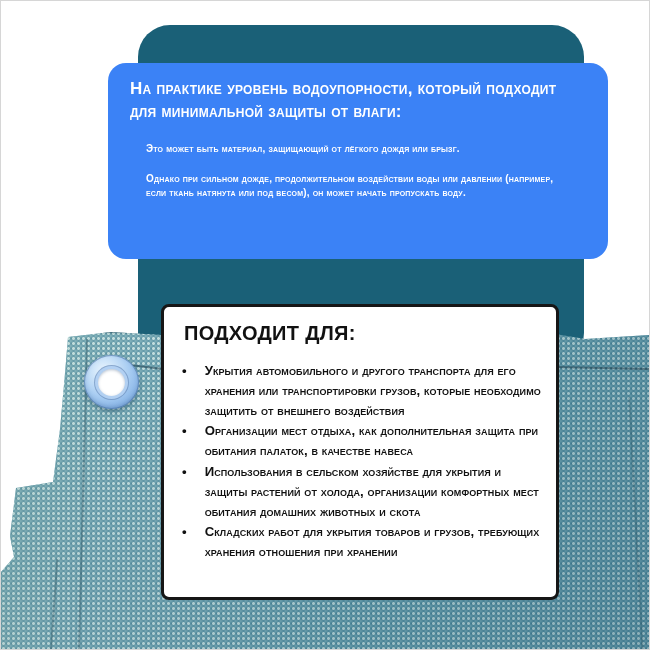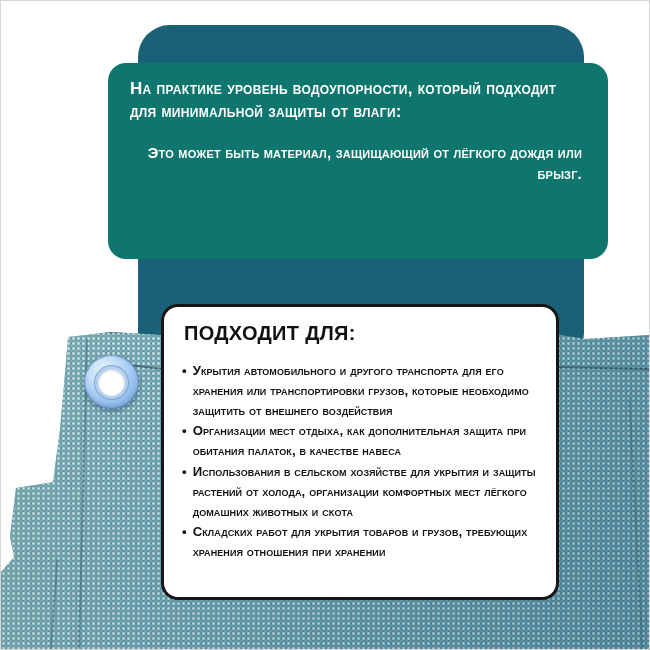--- a/index.html
+++ b/index.html
@@ -9,30 +9,30 @@
     font-family:"Liberation Sans","DejaVu Sans",sans-serif;
   }
   
   .backdrop{
     position:absolute;left:137px;top:24px;width:446px;height:340px;
     background:#1a6077;border-radius:32px;z-index:1;
   }
   
   .banner{
     position:absolute;left:107px;top:62px;width:500px;height:196px;
-    background:#0f766e;border-radius:18px;z-index:3;
+    background:#3b82f6;border-radius:18px;z-index:3;
     padding:15px 26px 0 22px;box-sizing:border-box;color:#ffffff;
   }
   .banner h1{
     margin:0 0 19px 0;font-size:17px;font-weight:700;line-height:1.33;
     font-variant:small-caps;letter-spacing:.3px;
   }
   .banner p{
-    margin:0;font-size:15px;font-weight:600;line-height:1.4;
-    font-variant:small-caps;letter-spacing:.2px;max-width:452px;text-align:right;
+    margin:16px;font-size:10px;font-weight:600;line-height:1.4;
+    font-variant:small-caps;letter-spacing:.2px;max-width:452px;
   }
   
   .fabric{
     position:absolute;inset:0;z-index:2;
     clip-path:polygon(67px 336px,110px 331px,160px 334px,380px 333px,554px 333px,584px 338px,650px 334px,650px 650px,0px 650px,0px 571px,13px 556px,9px 535px,15px 487px,52px 481px,59px 428px,64px 372px);
     background-color:#5e98a8;
     background-image:
       radial-gradient(circle, rgba(212,236,233,.92) 1px, rgba(212,236,233,0) 1.9px),
       radial-gradient(circle, rgba(150,198,203,.55) 1px, rgba(150,198,203,0) 1.9px),
       repeating-linear-gradient(90deg, rgba(22,68,90,.12) 0 1px, rgba(0,0,0,0) 1px 5px);
@@ -62,44 +62,45 @@
     box-shadow:0 2px 5px rgba(15,50,75,.45), inset 0 0 0 1px rgba(70,110,160,.55), inset 0 -2px 4px rgba(60,100,150,.4);
   }
   .grommet-hole{
     position:absolute;left:50%;top:50%;width:27px;height:27px;margin:-13.5px 0 0 -13.5px;border-radius:50%;
     background:#ffffff;
     box-shadow:0 0 0 3px rgba(178,208,242,1), 0 0 0 4px rgba(108,142,188,.7), inset 0 1px 3px rgba(50,80,120,.35);
   }
   
   .card{
     position:absolute;left:160px;top:303px;width:398px;height:296px;
-    background:#ffffff;border:3px solid #161616;border-radius:17px;z-index:4;
+    background:#ffffff;border:3px solid #161616;border-radius:8px;z-index:4;
     padding:13px 13px 0 18px;box-sizing:border-box;color:#111111;
   }
   .card h2{
     margin:2px 0 16px 2px;font-size:20px;font-weight:700;letter-spacing:.3px;
   }
   .card ul{
     list-style:none;margin:0;padding:0;
     font-size:13.2px;font-weight:700;line-height:1.5;
   }
   .card li{display:flex;gap:6px;margin:0 0 1px 0;}
   .card .dot{flex:0 0 auto;}
-  .card .li-text{font-variant:small-caps;letter-spacing:.1px;}
+  .card .li-text{font-variant:small-caps;letter-spacing:.1px;margin-left:12px;}
 </style>
 </head>
 <body>
 
 <div class="stage">
 
   <div class="backdrop"></div>
 
   <section class="banner">
     <h1>На практике уровень водоупорности, который подходит для минимальной защиты от влаги:</h1>
     <p>Это может быть материал, защищающий от лёгкого дождя или брызг.</p>
+    <p>Однако при сильном дожде, продолжительном воздействии воды или давлении (например, если ткань натянута или под весом), он может начать пропускать воду.</p>
   </section>
 
   <div class="fabric">
     <div class="fabric-shade"></div>
     <div class="hem-shadow"></div>
     <div class="seam seam-left"></div>
     <div class="seam seam-right"></div>
     <div class="seam crease-main"></div>
     <div class="seam crease-low"></div>
     <div class="seam crease-right"></div>
@@ -114,21 +115,21 @@
       <li>
         <span class="dot">•</span>
         <span class="li-text">Укрытия автомобильного и другого транспорта для его хранения или транспортировки грузов, которые необходимо защитить от внешнего воздействия</span>
       </li>
       <li>
         <span class="dot">•</span>
         <span class="li-text">Организации мест отдыха, как дополнительная защита при обитания палаток, в качестве навеса</span>
       </li>
       <li>
         <span class="dot">•</span>
-        <span class="li-text">Использования в сельском хозяйстве для укрытия и защиты растений от холода, организации комфортных мест лёгкого домашних животных и скота</span>
+        <span class="li-text">Использования в сельском хозяйстве для укрытия и защиты растений от холода, организации комфортных мест обитания домашних животных и скота</span>
       </li>
       <li>
         <span class="dot">•</span>
         <span class="li-text">Складских работ для укрытия товаров и грузов, требующих хранения отношения при хранении</span>
       </li>
     </ul>
   </section>
 
 </div>
 

